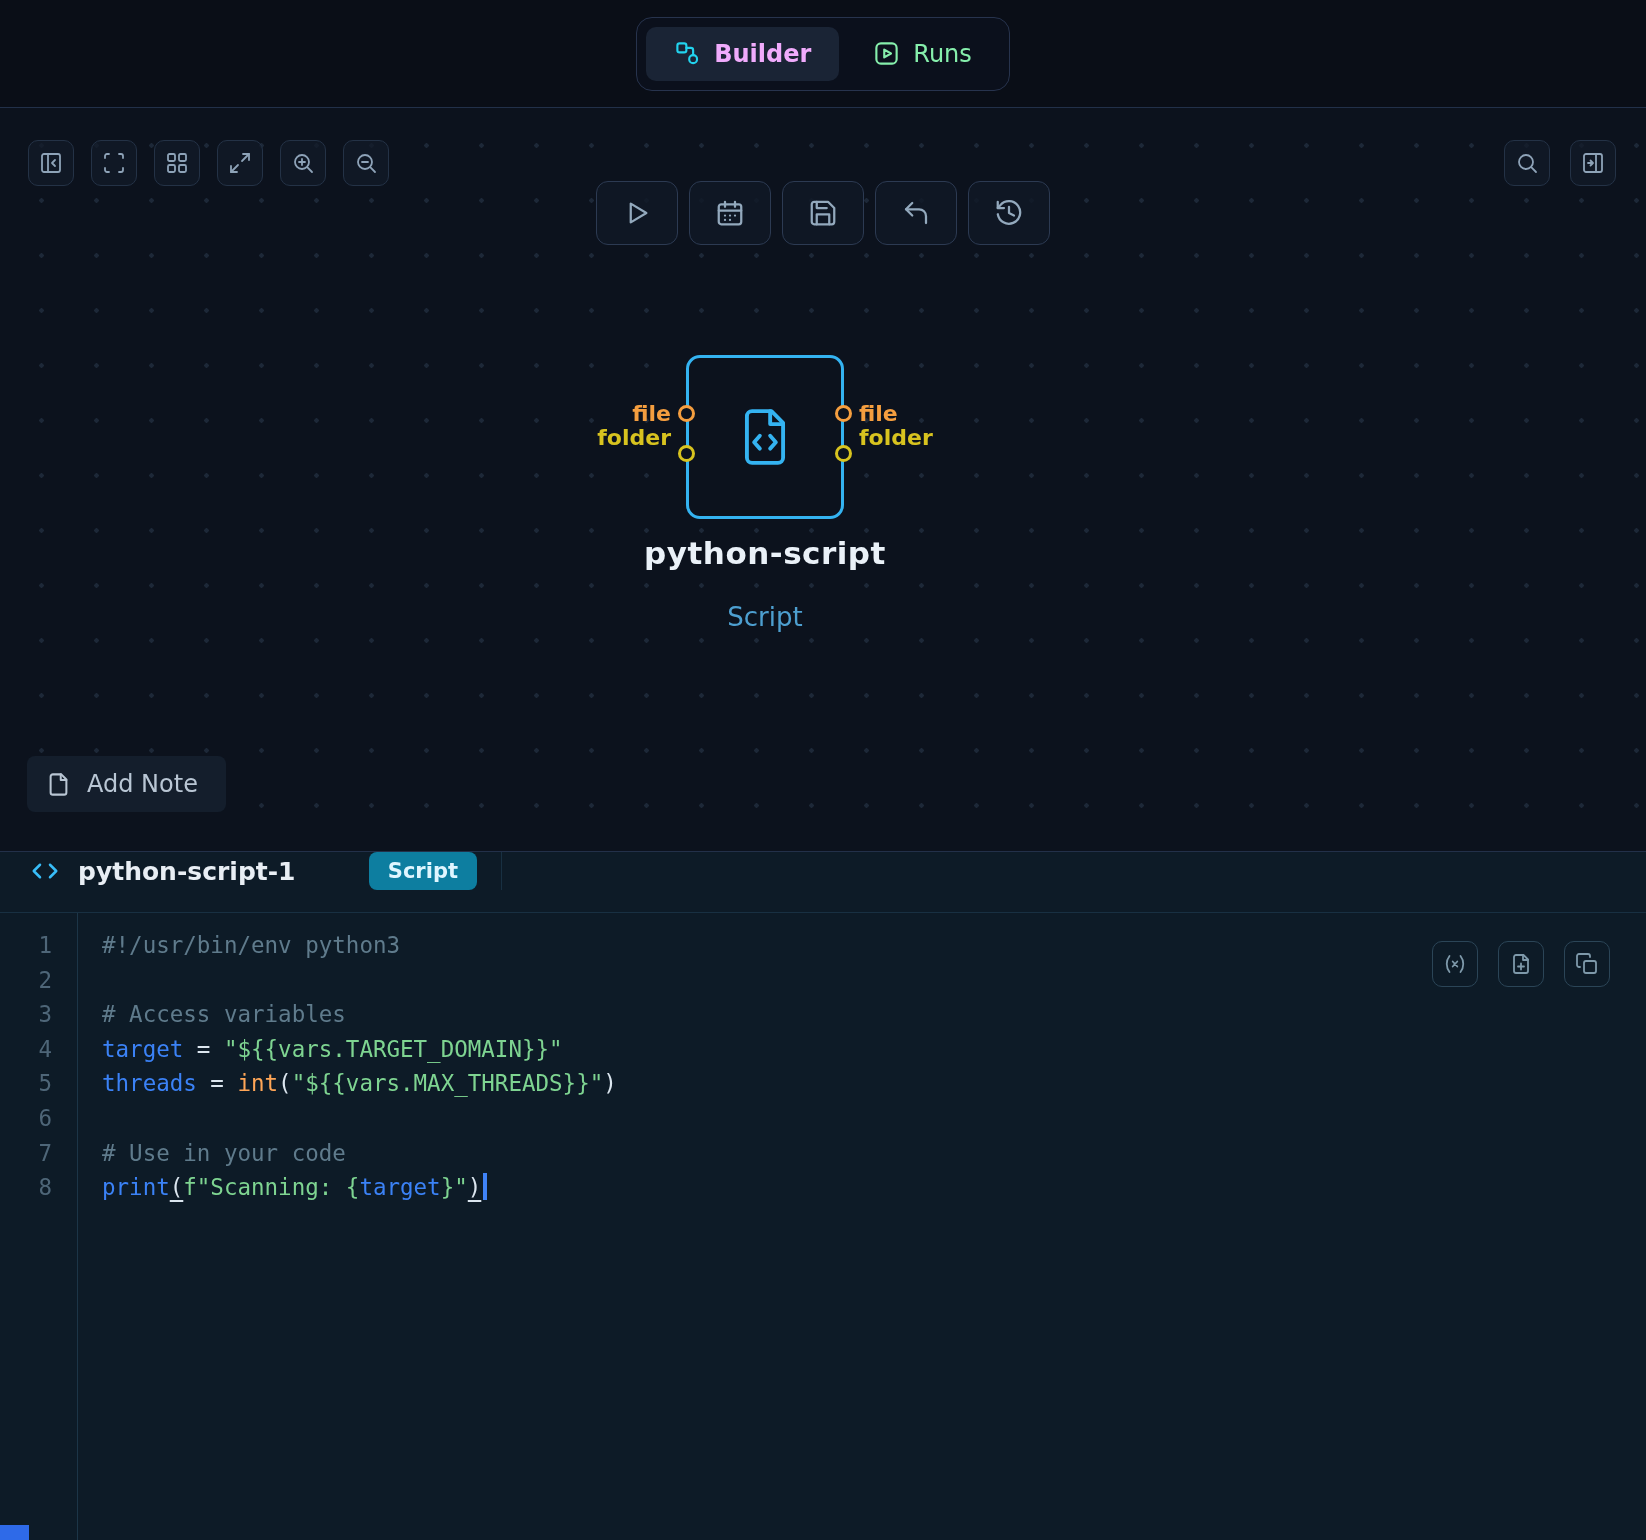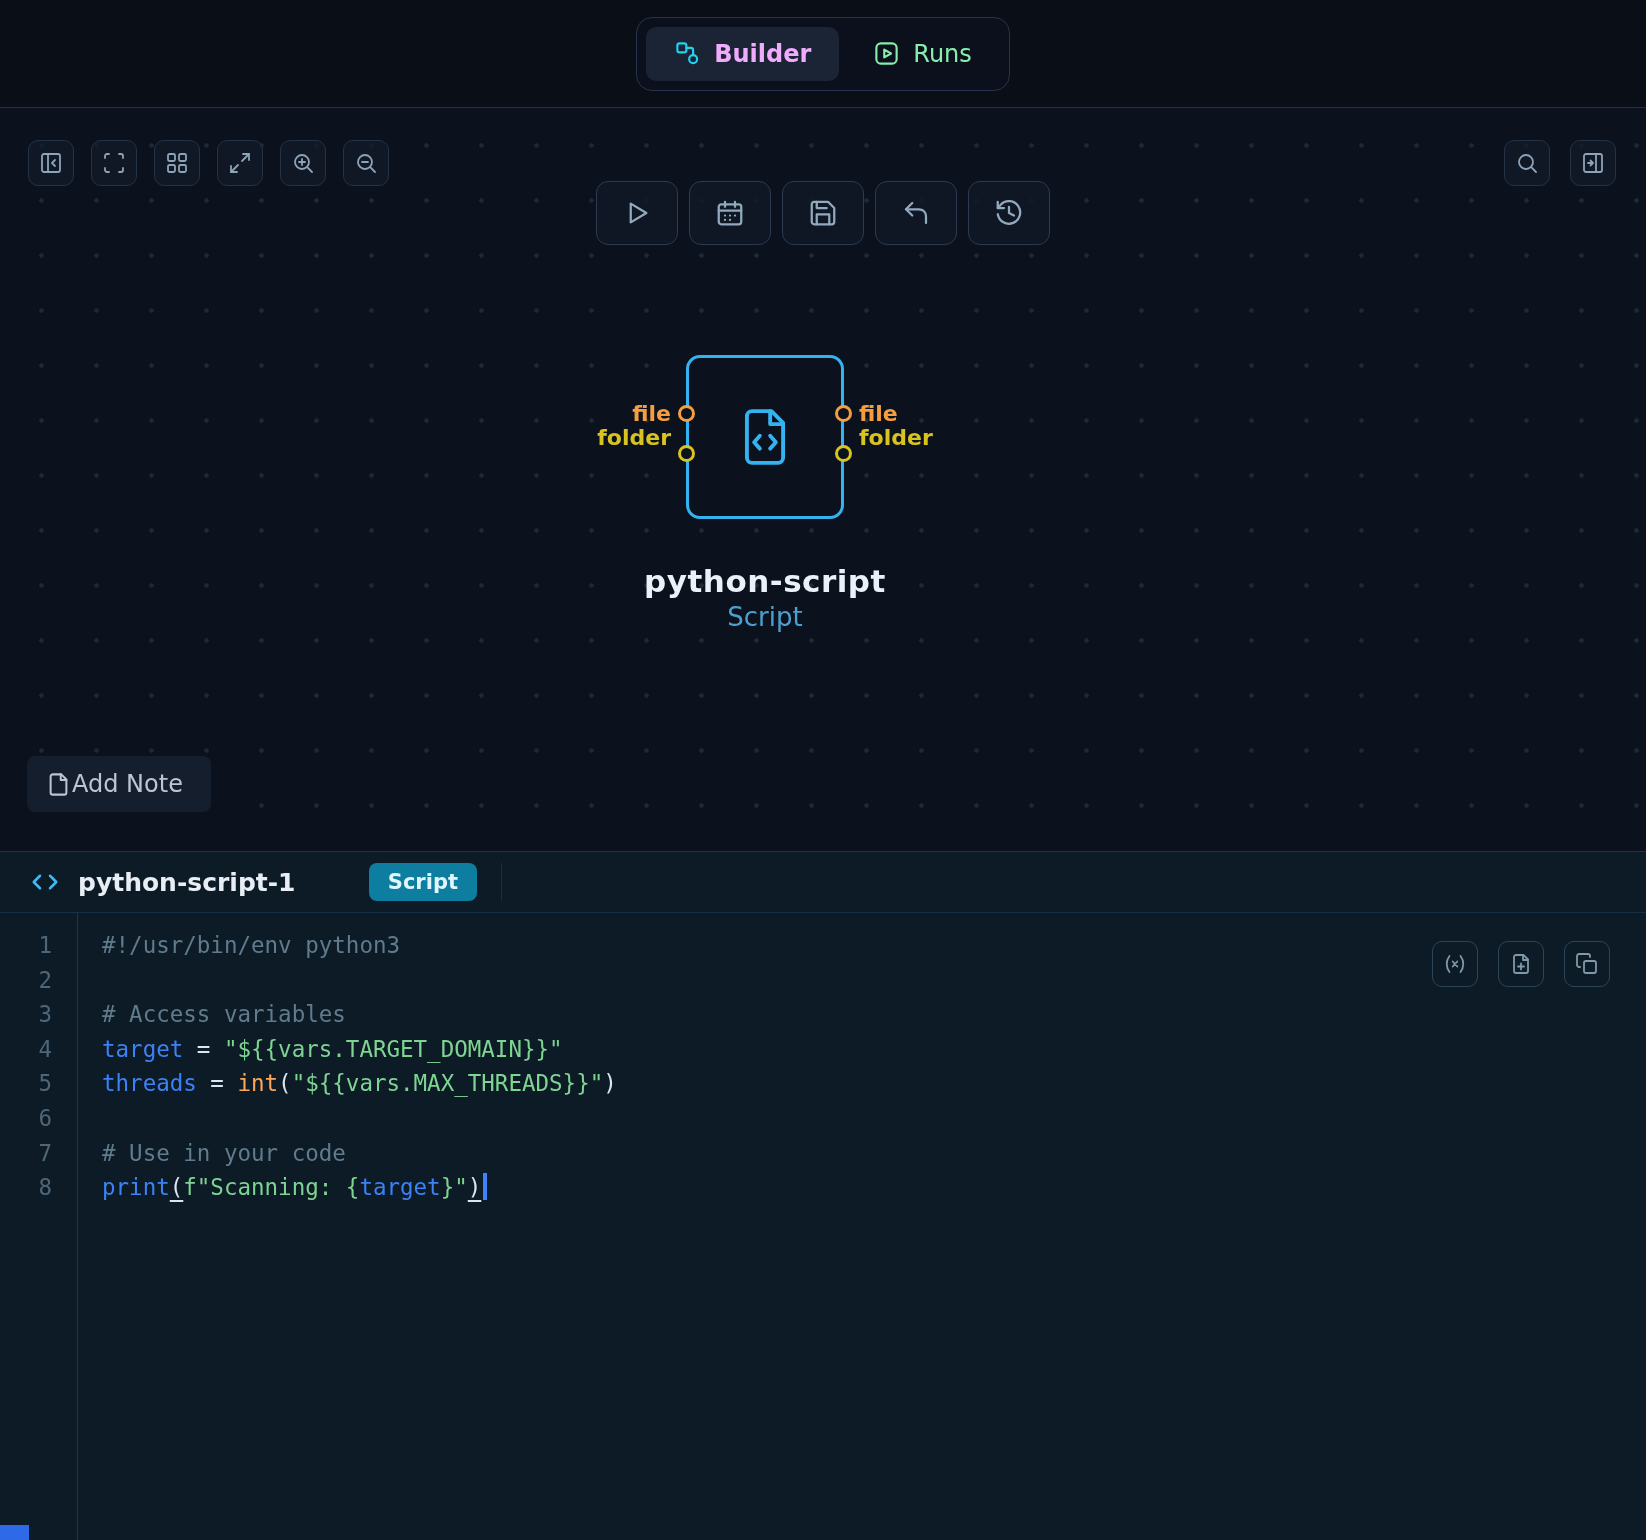--- a/index.html
+++ b/index.html
@@ -53,32 +53,32 @@
   .port.p2 { top:87px; }
   .port-label { position:absolute; font-size:22px; font-weight:700; line-height:1;
                 transform:translateY(-50%); white-space:nowrap; }
   .port-label.lft { right:calc(100% + 18px); text-align:right; }
   .port-label.rgt { left:calc(100% + 18px); }
   .port-label.file   { color:#f59e3f; }
   .port-label.folder { color:#d8c31f; }
   .pl1 { top:56px; } .pl2 { top:80px; }
 
   .node-title { position:absolute; top:427px; left:765px; transform:translateX(-50%);
-                font-size:31px; font-weight:700; color:#eaf1f8; letter-spacing:.5px; white-space:nowrap;margin-top:28px; }
+                font-size:31px; font-weight:700; color:#eaf1f8; letter-spacing:.5px; white-space:nowrap; }
   .node-subtitle { position:absolute; top:494px; left:765px; transform:translateX(-50%);
                    font-size:26px; color:#4d9fd0; white-space:nowrap; }
 
-  .add-note { position:absolute; left:27px; top:648px; display:flex; align-items:center; 
+  .add-note { position:absolute; left:27px; top:648px; display:flex; align-items:center; gap:15px;
               background:#141e2c; border-radius:8px; padding:14px 28px 14px 18px; color:#b9c6d4;
               font-size:24px; cursor:pointer; }
   .add-note svg { width:27px; height:27px; }
 
   
   .editor { position:absolute; top:852px; left:0; width:1646px; height:688px; background:#0d1b27; }
-  .editor-header { height:61px; border-bottom:1px solid #183042; display:flex; align-items:center; }
+  .editor-header { height:61px; border-bottom:1px solid #183042; display:flex; align-items:flex-start; }
   .editor-header-left { width:502px; display:flex; align-items:center; padding:0 24px 0 30px;
                         border-right:1px solid #183042; }
   .code-icon { color:#38bdf8; width:30px; height:30px; flex:none; }
   .editor-title { margin-left:18px; font-size:25px; font-weight:700; color:#e8eef4; white-space:nowrap; }
   .lang-badge { margin-left:auto; background:#0d7ea0; color:#dff6ff; font-size:21px; font-weight:600;
                 padding:7px 19px; border-radius:8px; cursor:default; }
 
   .code-area { position:relative; display:flex; height:627px;
                font-family:"DejaVu Sans Mono", monospace; font-size:22.5px; line-height:34.6px; }
   .gutter { width:78px; padding-top:15px; border-right:1px solid #1c3547; text-align:right;

